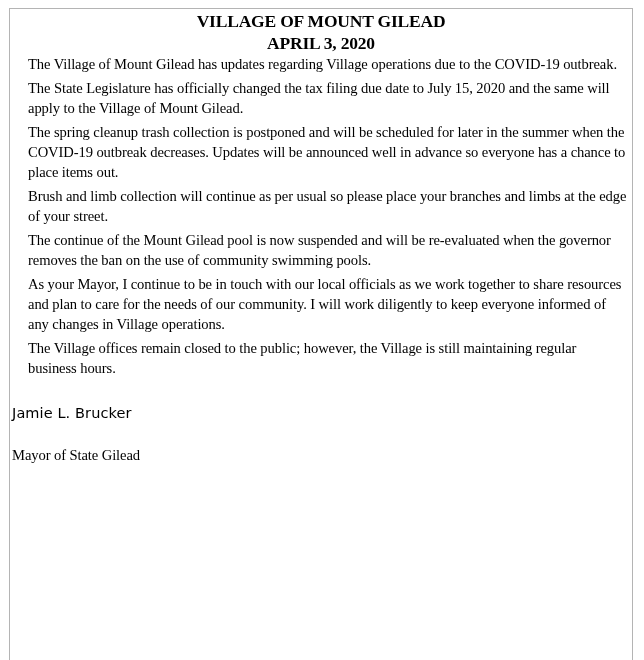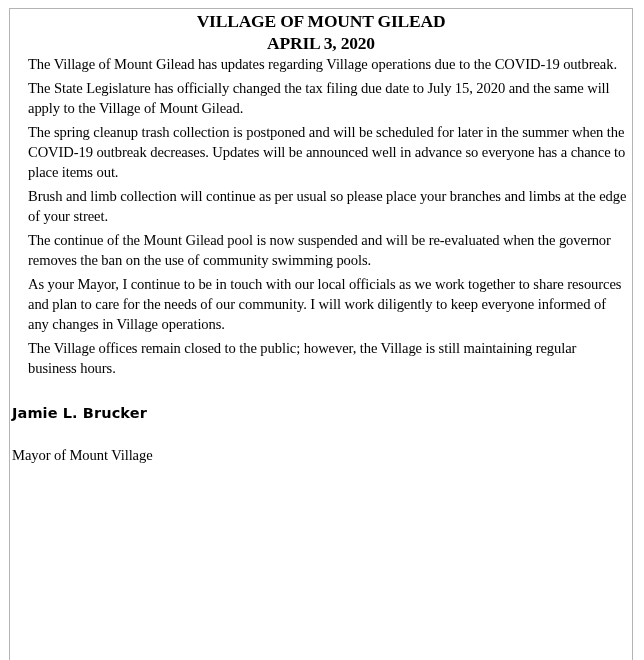--- a/index.html
+++ b/index.html
@@ -44,21 +44,21 @@
     }
     .para {
       margin: 0 0 4px 16px;
     }
     .signoff {
       margin: 0;
     }
     .signature {
       margin-top: 25px;
       font-family: "DejaVu Sans", "Liberation Sans", sans-serif;
-      font-weight: bold;
+      font-weight: normal;
       font-size: 14.5px;
       line-height: 20px;
       letter-spacing: 0.1px;
     }
     .title-line {
       margin-top: 22px;
     }
   </style>
 </head>
 <body>
@@ -72,15 +72,15 @@
   <div class="body">
     <p class="para">The Village of Mount Gilead has updates regarding Village operations due to the COVID-19 outbreak.</p>
     <p class="para">The State Legislature has officially changed the tax filing due date to July 15, 2020 and the same will apply to the Village of Mount Gilead.</p>
     <p class="para">The spring cleanup trash collection is postponed and will be scheduled for later in the summer when the COVID-19 outbreak decreases.  Updates will be announced well in advance so everyone has a chance to place items out.</p>
     <p class="para">Brush and limb collection will continue as per usual so please place your branches and limbs at the edge of your street.</p>
     <p class="para">The continue of the Mount Gilead pool is now suspended and will be re-evaluated when the governor removes the ban on the use of community swimming pools.</p>
     <p class="para">As your Mayor, I continue to be in touch with our local officials as we work together to share resources and plan to care for the needs of our community.  I will work diligently to keep everyone informed of any changes in Village operations.</p>
     <p class="para">The Village offices remain closed to the public; however, the Village is still maintaining regular business hours.</p>
 
     <div class="signature">Jamie L. Brucker</div>
-    <div class="title-line">Mayor of Mount Village</div>
+    <div class="title-line">Mayor of State Gilead</div>
   </div>
 </div>
 
 </body></html>

